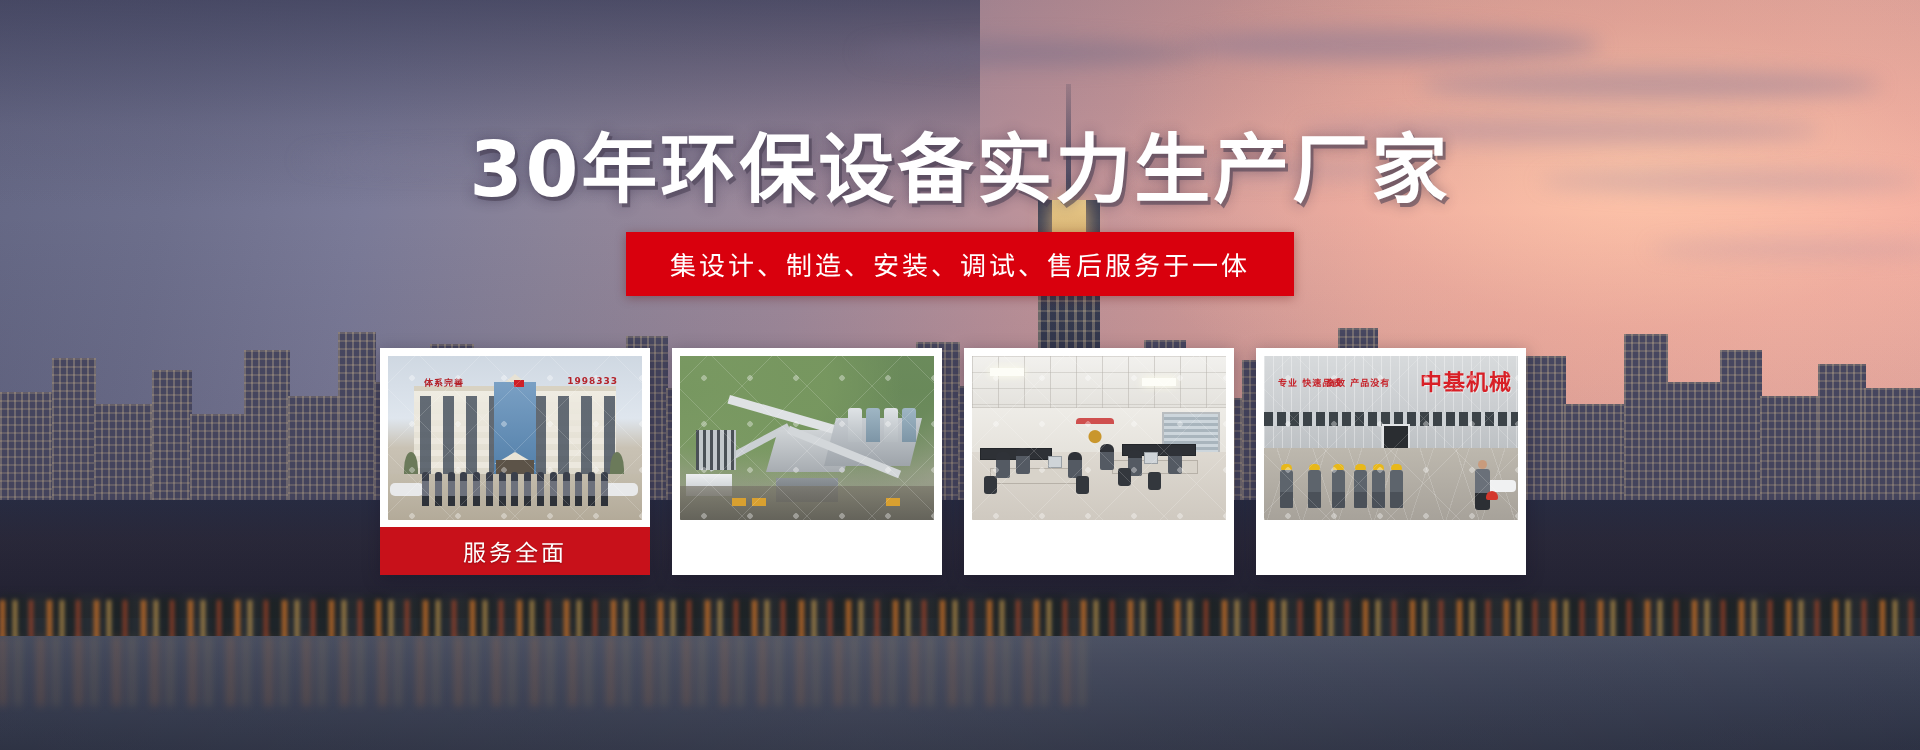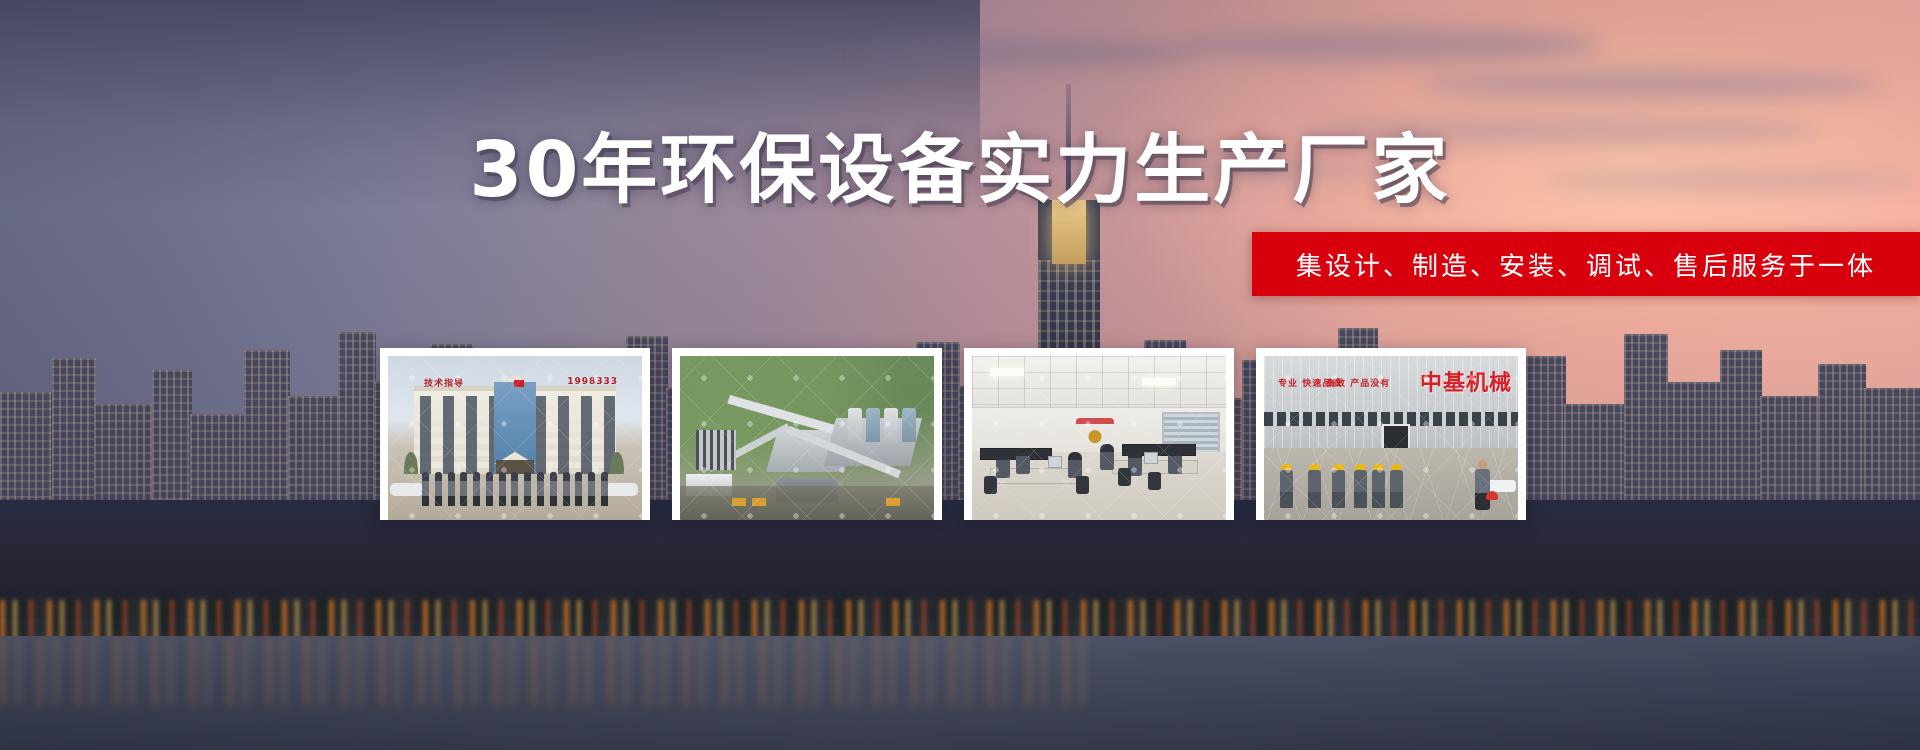--- a/index.html
+++ b/index.html
@@ -123,21 +123,21 @@
     position:absolute; left:0; top:108px; width:1920px;
     text-align:center;
     font-size:76px; font-weight:bold; letter-spacing:3px;
     color:#ffffff; white-space:nowrap;
     text-shadow:
       3px 4px 0 rgba(70,60,80,.55),
       0 2px 14px rgba(40,30,60,.45);
   }
 
   .subtitle-wrap{
-    position:absolute; left:0; top:232px; width:1920px; text-align:right;
+    position:absolute; left:0; top:232px; width:1920px; text-align:center;
   }
   .subtitle{
     display:inline-block;
     background:#d9000d;
     color:#ffffff;
     font-size:26px; letter-spacing:3px;
     padding:13px 44px 14px;
     white-space:nowrap;
     box-shadow:0 2px 10px rgba(90,0,10,.35);
   }
@@ -513,21 +513,21 @@
 
       <div class="card">
         <div class="card-photo p1">
           <div class="b-roof"></div>
           <div class="b-main"></div>
           <div class="b-rows"></div>
           <div class="b-center"></div>
           <div class="b-canopy"></div>
           <div class="b-entry"></div>
           <div class="flag"></div>
-          <div class="b-sign">技术指导</div>
+          <div class="b-sign">体系完善</div>
           <div class="b-phone">1998333</div>
           <div class="tree l"></div>
             <div class="tree r"></div>
           <div class="ground"></div>
           <div class="car l"></div>
             <div class="car r"></div>
           <div class="people">
             <i></i>
               <i></i>
               <i></i>
@@ -540,20 +540,21 @@
               <i></i>
               <i></i>
               <i></i>
               <i></i>
               <i></i>
               <i></i>
           </div>
           <div class="wm"></div>
           <div class="wm-dot"></div>
         </div>
+        <div class="card-label">服务全面</div>
       </div>
 
       <div class="card">
         <div class="card-photo p2">
           <div class="field"></div>
           <div class="belt3"></div>
           <div class="stack"></div>
           <div class="plant-a"></div>
           <div class="belt"></div>
           <div class="plant-b"></div>

